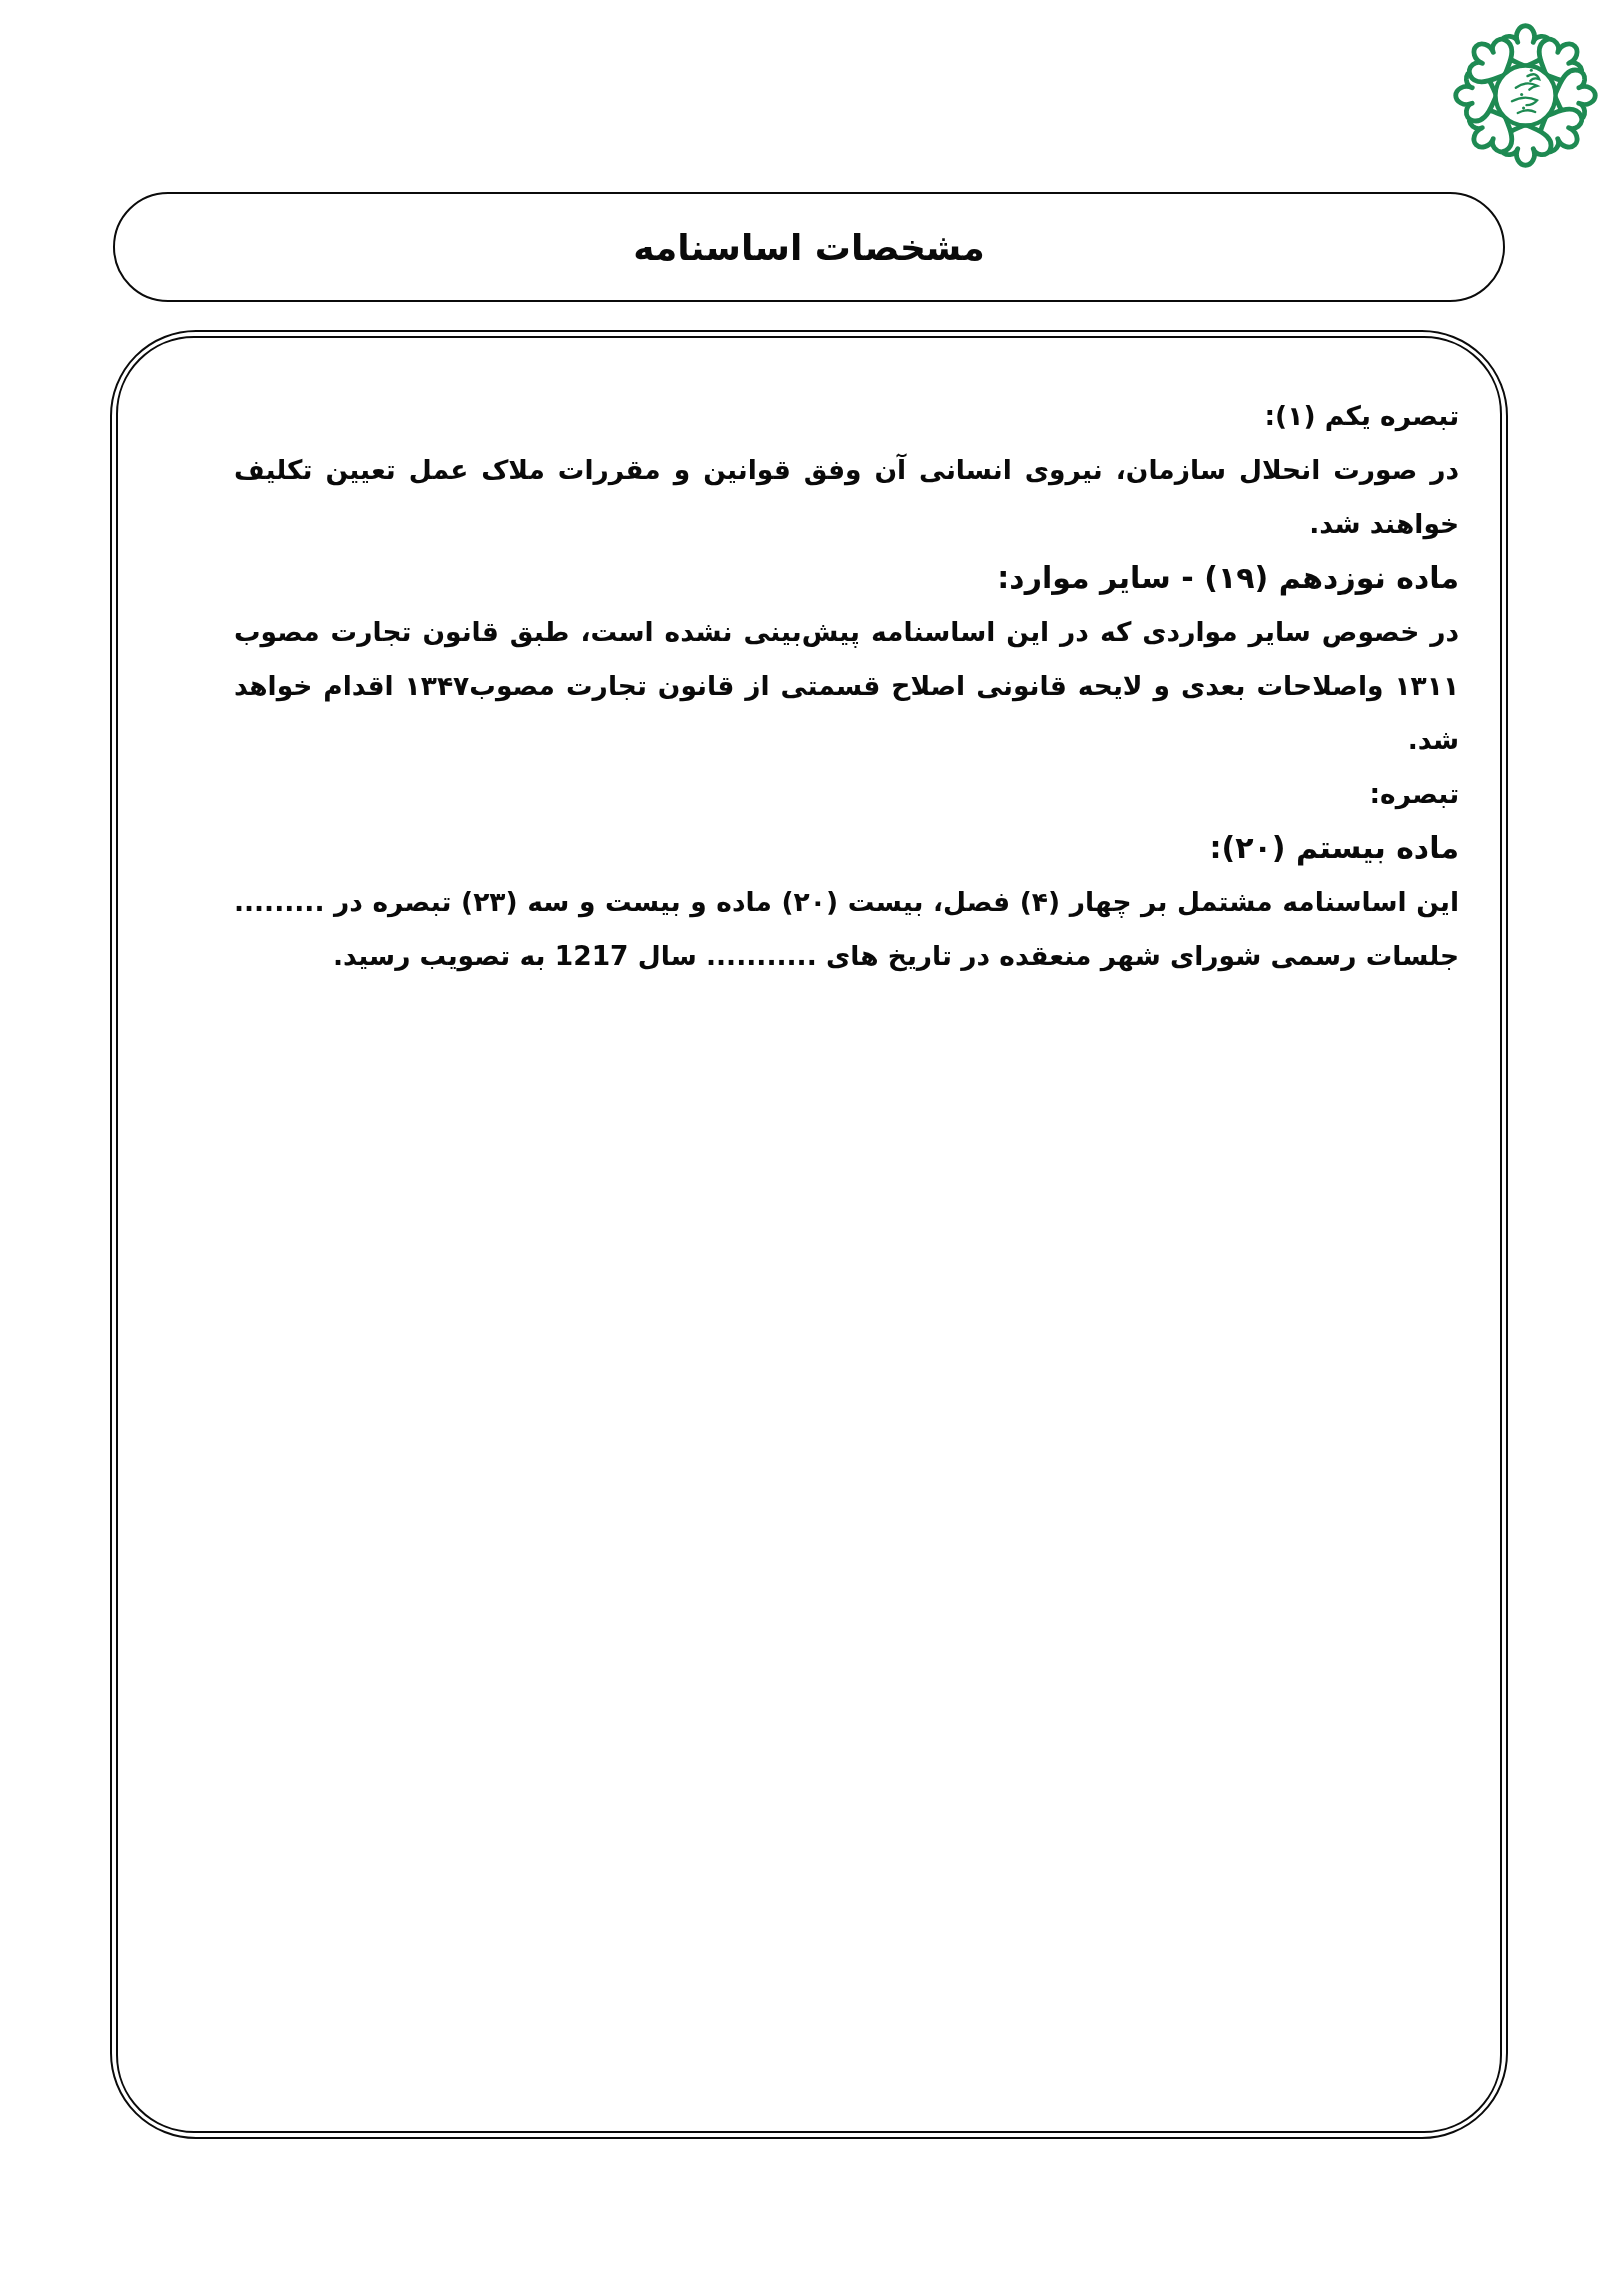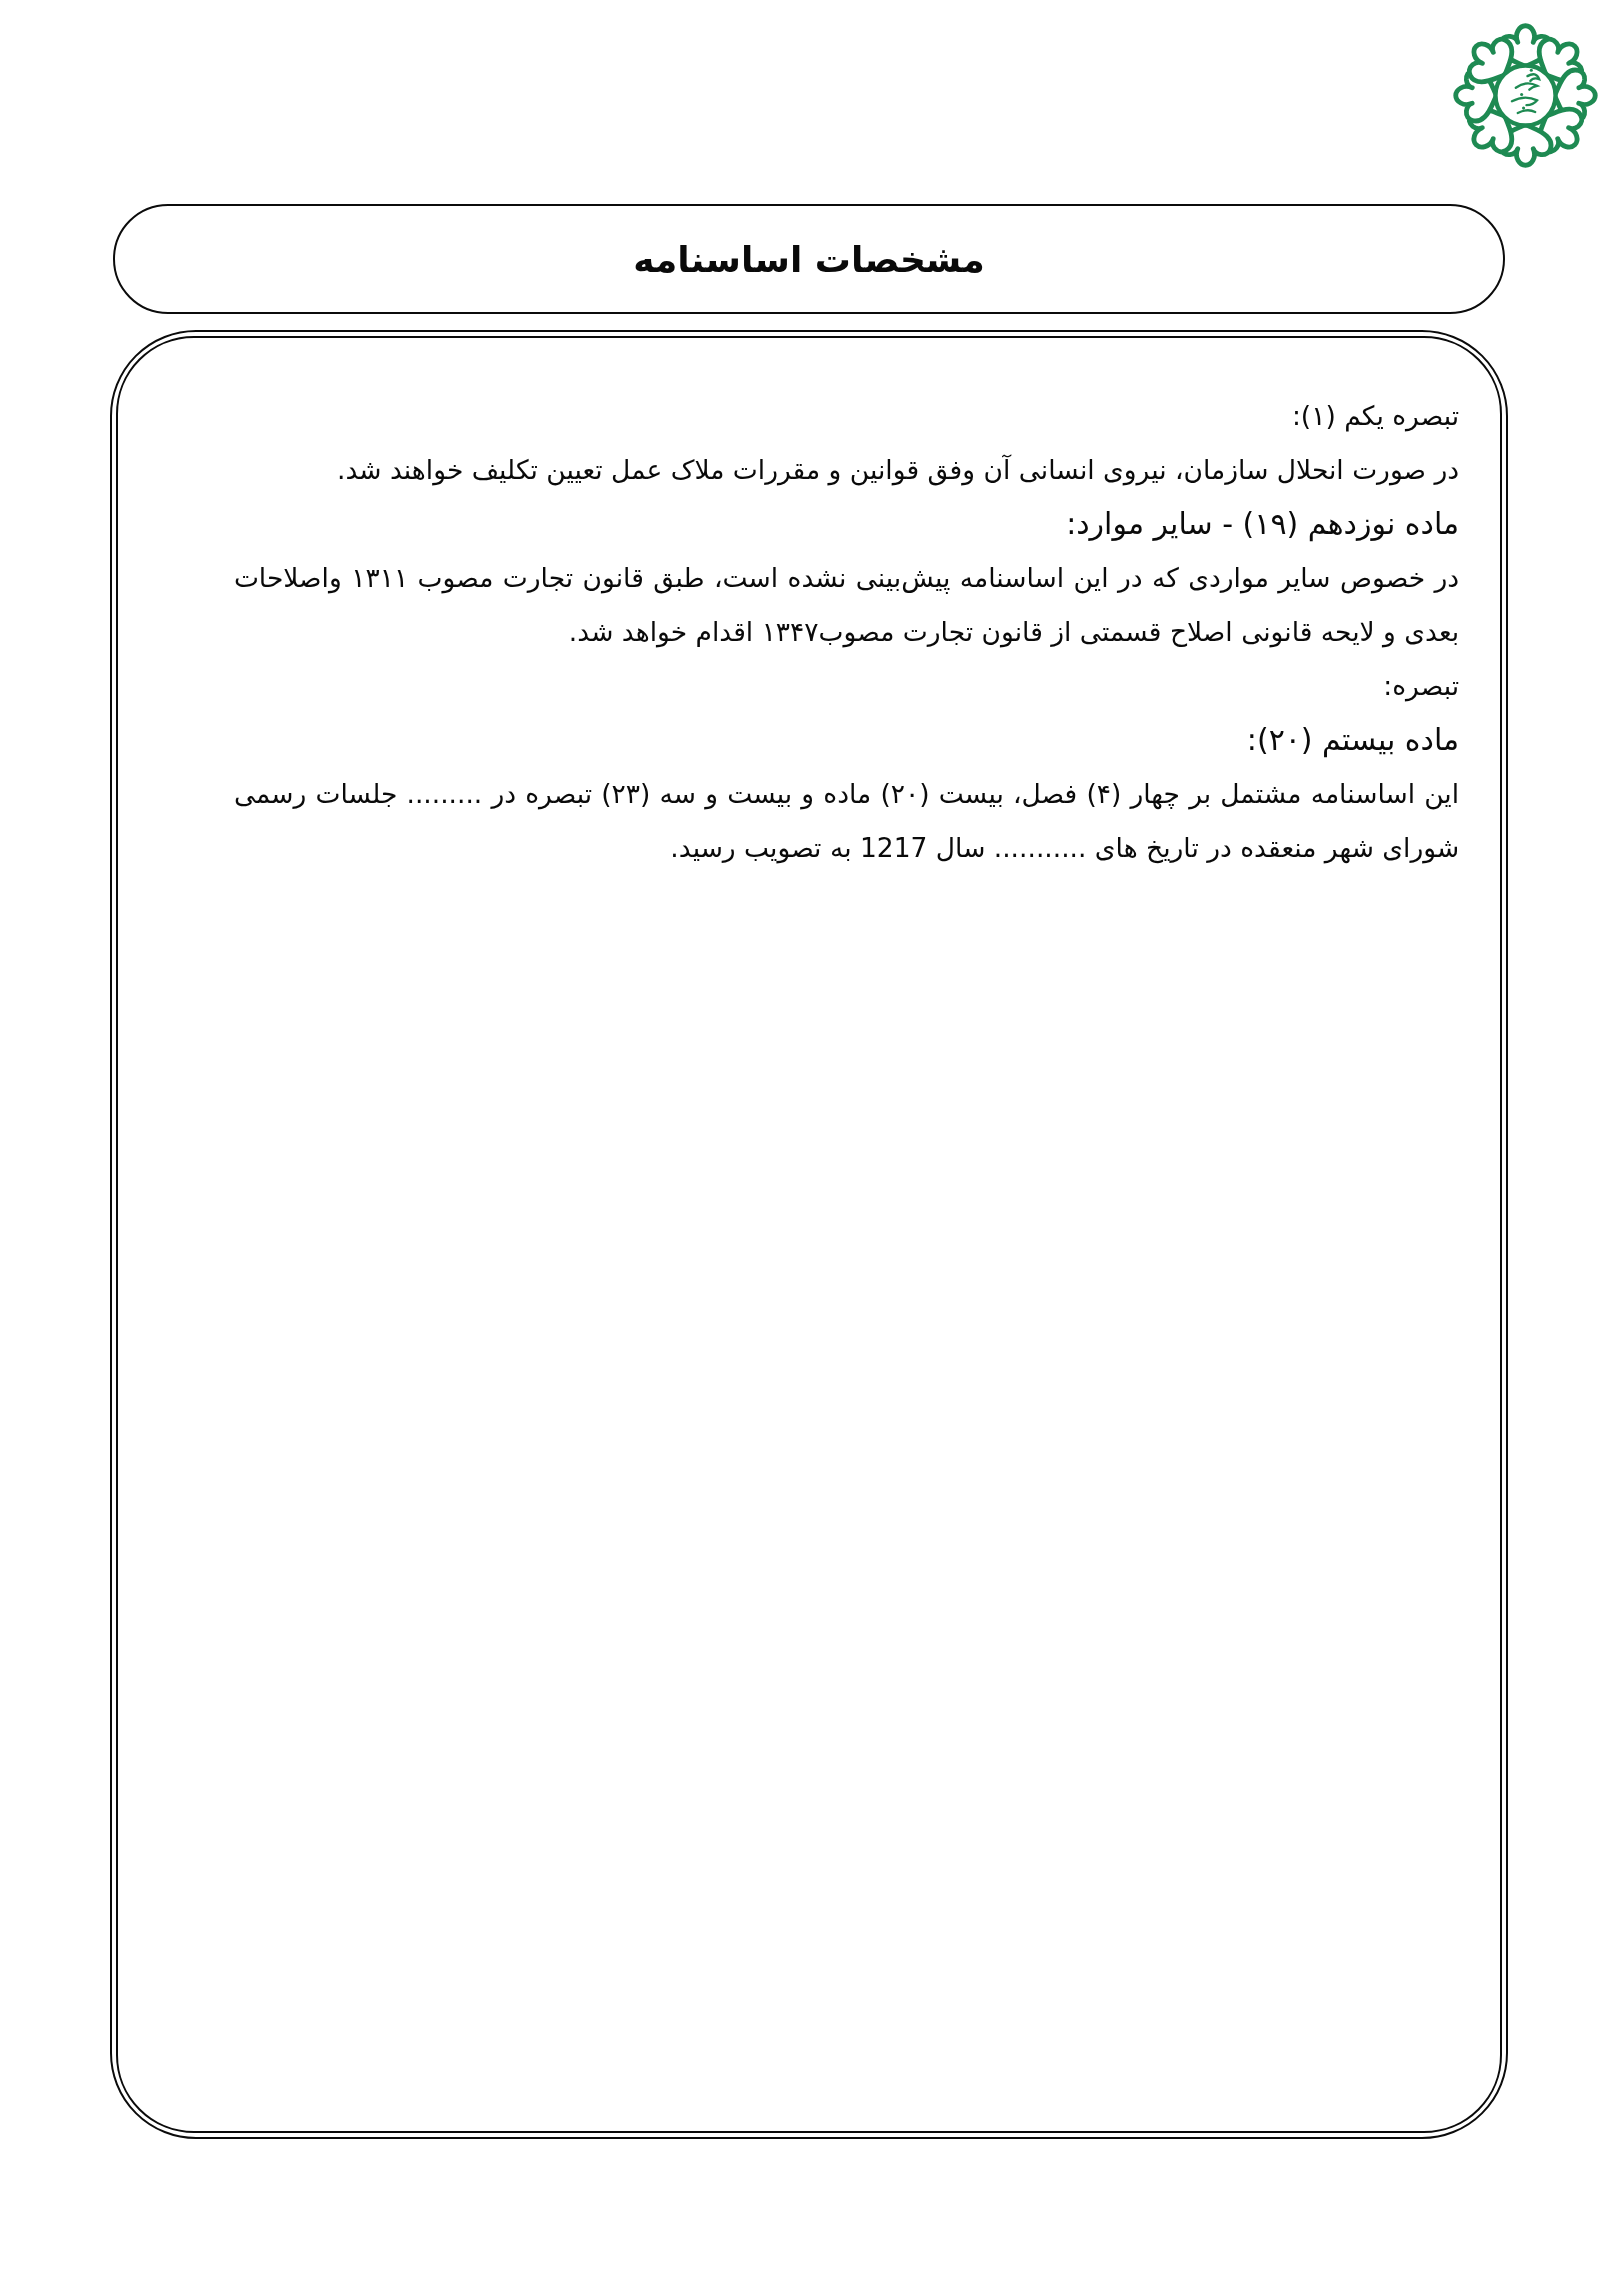--- a/index.html
+++ b/index.html
@@ -8,21 +8,21 @@
     width:1621px;height:2293px;
     background:#ffffff;
     font-family:"DejaVu Sans","Liberation Sans",sans-serif;
     color:#0a0a0a;
     overflow:hidden;
   }
   
   .logo{position:absolute;left:1447px;top:17.6px;width:157px;height:155px;}
   
   .banner{
-    position:absolute;left:113px;top:204px;width:1392px;height:110px;
+    position:absolute;left:113px;top:192px;width:1392px;height:110px;
     border:2.5px solid #0b0b0b;border-radius:55px;
     display:flex;align-items:center;justify-content:center;
     box-sizing:border-box;
     background:#fff;
   }
   .banner .title{
     font-size:36px;font-weight:bold;
     direction:rtl;
     letter-spacing:0;
   }
@@ -34,21 +34,21 @@
   }
   .box-inner{
     position:absolute;left:3.9px;top:3.9px;right:3.9px;bottom:3.9px;
     border:2.9px solid #0b0b0b;border-radius:78px;
     box-sizing:border-box;
   }
   .doc{
     direction:rtl;
     padding:51px 41px 0 116px;
     font-size:26.5px;
-    font-weight:normal;
+    font-weight:bold;
     line-height:54px;
   }
   .doc p{margin:0;}
   .doc .h{text-align:right;}
   .doc .b{text-align:justify;text-justify:inter-word;}
   .doc .art{text-align:right;font-size:30px;}
   
   .pagenum{
     position:absolute;left:0;top:2197px;width:1621px;
     text-align:center;font-size:27.4px;direction:rtl;color:#222;

